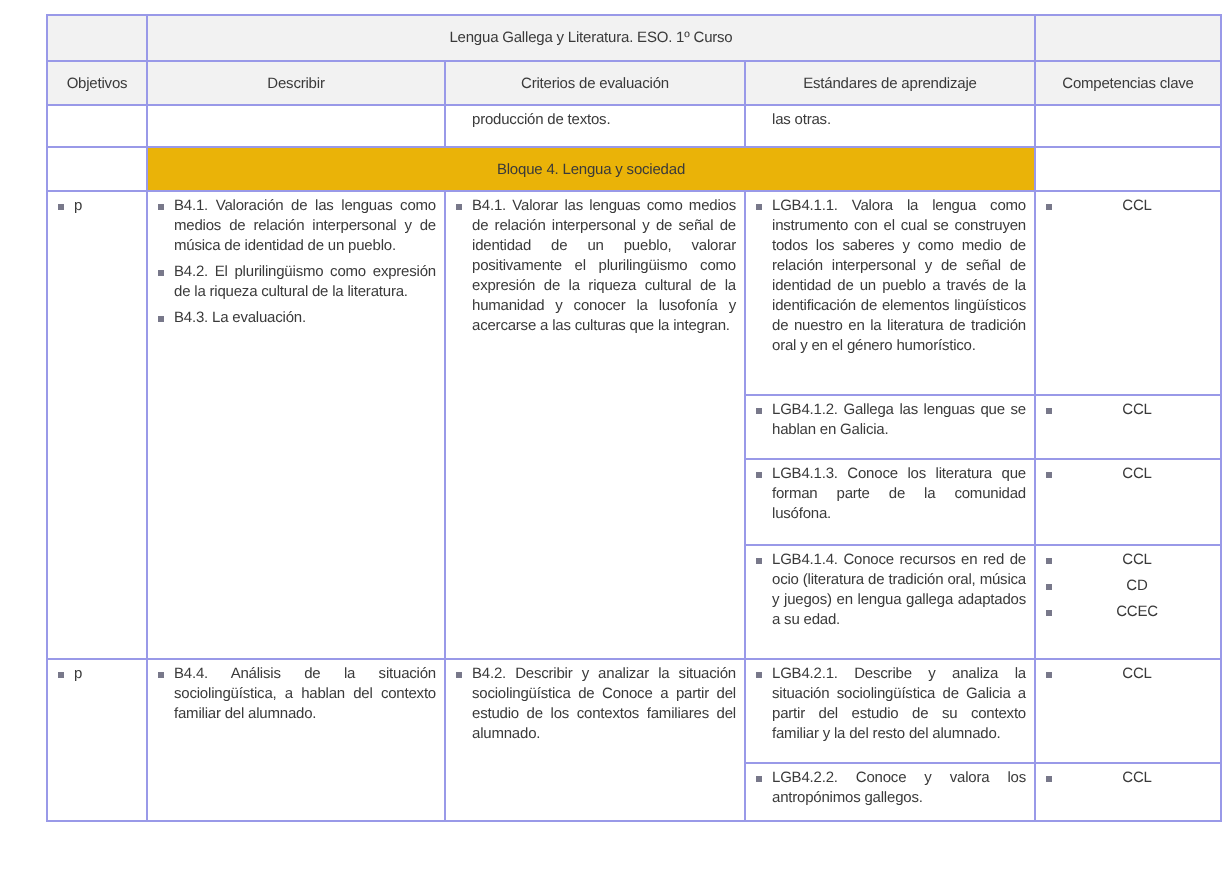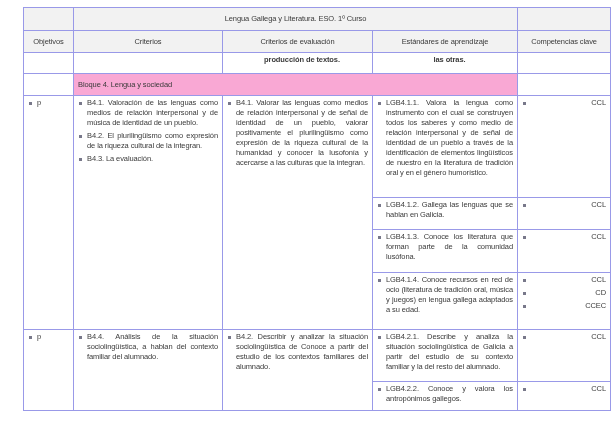--- a/index.html
+++ b/index.html
@@ -23,31 +23,31 @@
     box-sizing: border-box;
     overflow: hidden;
     word-wrap: break-word;
   }
   th.hd, td.hd {
     background: #f2f2f2;
     text-align: center; vertical-align: middle;
     padding: 2px 3px;
     margin-top: 20px;
   }
-  td.bloque { vertical-align: middle; background: #f9a8d4; }
+  td.bloque { text-align: center; vertical-align: middle; background: #eab308; }
 
   .item { position: relative; padding-left: 9px; margin-bottom: 3px; text-align: justify; }
   .item:last-child { margin-bottom: 0; }
   .bullet {
     position: absolute; left: 1px; top: 4px;
     width: 3px; height: 2.5px; background: #78788a;
     display: inline-block;
   }
-  .comp .item { text-align: right; margin-bottom: 3px; }
-  .cont-text { padding-left: 9px; text-align: center; font-weight: bold; }
+  .comp .item { text-align: center; margin-bottom: 3px; }
+  .cont-text { padding-left: 9px; text-align: left; }
 </style>
 </head>
 <body>
 
 <div class="page">
   <table class="curr">
     <colgroup>
       <col style="width:50px">
         <col style="width:149px">
         <col style="width:150px">
@@ -57,21 +57,21 @@
 
     <tbody>
         <tr style="height:23px">
       <td class="hd"></td>
       <td class="hd" colspan="3">Lengua Gallega y Literatura. ESO. 1º Curso</td>
       <td class="hd"></td>
     </tr>
 
     <tr style="height:22px">
       <th class="hd">Objetivos</th>
-      <th class="hd">Criterios</th>
+      <th class="hd">Describir</th>
       <th class="hd">Criterios de evaluación</th>
       <th class="hd">Estándares de aprendizaje</th>
       <th class="hd">Competencias clave</th>
     </tr>
 
     <tr style="height:21px">
       <td></td>
       <td></td>
       <td>
         <div class="cont-text">producción de textos.</div>
@@ -95,21 +95,21 @@
           <span>p</span>
         </div>
       </td>
       <td rowspan="4">
         <div class="item">
           <span class="bullet"></span>
           <span>B4.1. Valoración de las lenguas como medios de relación interpersonal y de música de identidad de un pueblo.</span>
         </div>
         <div class="item">
           <span class="bullet"></span>
-          <span>B4.2. El plurilingüismo como expresión de la riqueza cultural de la integran.</span>
+          <span>B4.2. El plurilingüismo como expresión de la riqueza cultural de la literatura.</span>
         </div>
         <div class="item">
           <span class="bullet"></span>
           <span>B4.3. La evaluación.</span>
         </div>
       </td>
       <td rowspan="4">
         <div class="item">
           <span class="bullet"></span>
           <span>B4.1. Valorar las lenguas como medios de relación interpersonal y de señal de identidad de un pueblo, valorar positivamente el plurilingüismo como expresión de la riqueza cultural de la humanidad y conocer la lusofonía y acercarse a las culturas que la integran.</span>

